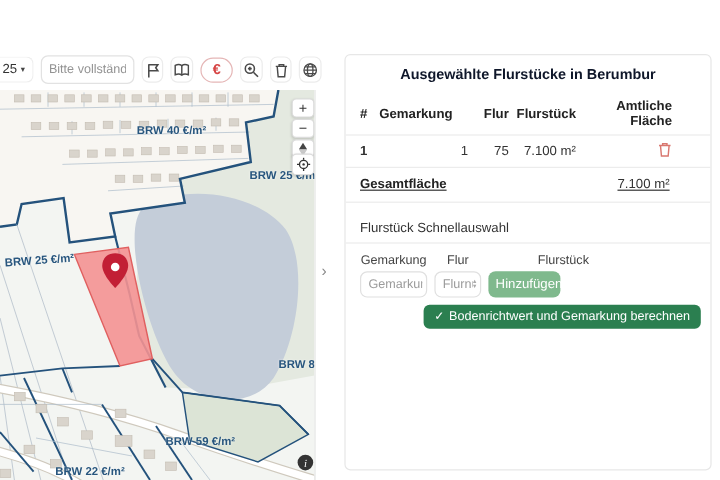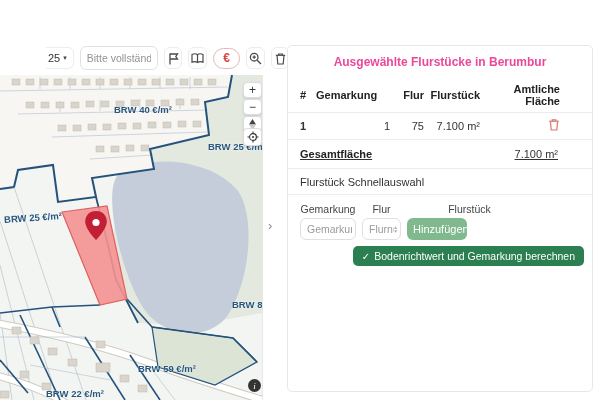--- a/index.html
+++ b/index.html
@@ -1,50 +1,50 @@
 <!DOCTYPE html>
 <html><head>
 <meta charset="utf-8">
 <style>
   html,body{margin:0;padding:0}
   body{width:600px;height:400px;position:relative;overflow:hidden;background:#fff;
        font-family:"Liberation Sans",sans-serif;color:#333;}
 
   
-  .toolbar{position:absolute;left:0;top:44px;width:268px;height:28px;display:flex;align-items:center;gap:6px;padding-left:46px;}
+  .toolbar{position:absolute;left:0;top:44px;width:268px;height:28px;display:flex;align-items:center;gap:6px;}
   .scale-btn{display:flex;align-items:center;gap:3px;padding:4px 6px 4px 2px;font-size:11px;color:#333;background:#fff;border:1px solid #eee;border-left:none;border-radius:0 6px 6px 0;cursor:pointer;}
   .scale-caret{font-size:7px;color:#444;}
   .search-input{width:78px;height:24px;border:1px solid #e2e2e2;border-radius:6px;font-size:10.5px;padding:0 6px;color:#333;background:#fff;box-sizing:border-box;}
   .search-input::placeholder{color:#939393;}
   .icon-btn{width:22px;height:22px;border:1px solid #ececec;border-radius:6px;background:#fff;display:flex;align-items:center;justify-content:center;cursor:pointer;padding:0;}
   .icon-btn svg{display:block}
   .euro-btn{min-width:27px;height:21px;border:1px solid #e5b6b6;border-radius:11px;background:#fff;color:#d64545;font-size:12px;font-weight:bold;display:flex;align-items:center;justify-content:center;cursor:pointer;}
 
   
   .map{position:absolute;left:0;top:75px;width:262px;height:325px;overflow:hidden;background:#f3f5f2;border-right:1px solid #e8e8e8;}
   .brw-label{position:absolute;font-size:9.5px;font-weight:bold;color:#28567e;white-space:nowrap;text-shadow:0 0 2px rgba(255,255,255,.8);pointer-events:none;}
   .map-ctrl{position:absolute;left:243px;display:flex;flex-direction:column;gap:1px;}
   .ctrl-btn{width:19px;height:16px;background:#fff;border:1px solid #dcdcdc;border-radius:4px;font-size:12px;line-height:12px;color:#333;display:flex;align-items:center;justify-content:center;cursor:pointer;box-shadow:0 1px 2px rgba(0,0,0,.12);padding:0;}
   .locate-btn{position:absolute;left:243px;top:53px;width:19px;height:18px;background:#fff;border:1px solid #dcdcdc;border-radius:4px;display:flex;align-items:center;justify-content:center;cursor:pointer;box-shadow:0 1px 2px rgba(0,0,0,.12);padding:0;}
   .info-btn{position:absolute;left:248px;top:304px;width:13px;height:13px;border-radius:50%;background:#333;color:#fff;border:none;font-size:9px;font-family:"Liberation Serif",serif;font-style:italic;display:flex;align-items:center;justify-content:center;cursor:pointer;padding:0;}
 
   .gutter-chevron{position:absolute;left:268px;top:218px;font-size:13px;color:#8a8a8a;cursor:pointer;}
 
   
   .card{position:absolute;left:287px;top:45px;width:306px;height:347px;background:#fff;border:1px solid #e7e7e7;border-radius:5px;box-sizing:border-box;}
-  .card-title{text-align:center;font-size:12px;padding:9px 12px 8px;color:#ec4899;font-weight:600;}
+  .card-title{text-align:center;font-size:12px;padding:9px 12px 8px;color:#0f172a;font-weight:600;}
   .card-title b{font-weight:800;}
   .tr{display:grid;grid-template-columns:16px 74px 34px 56px 80px 22px;align-items:center;padding:5px 12px;border-bottom:1px solid #ececec;font-size:11px;}
   .tr.head{font-weight:bold;color:#222;padding:6px 12px 5px;}
   .c-r{text-align:right;}
   .tr .del{display:flex;justify-content:flex-end;}
   .del-btn{background:none;border:none;padding:0;cursor:pointer;}
   .total{display:grid;grid-template-columns:1fr 80px 22px;align-items:center;padding:8px 12px;border-bottom:1px solid #ececec;font-size:11px;text-decoration:underline;}
   .total .lbl{font-weight:bold;color:#222;}
-  .section-title{padding:7px 12px 6px;font-size:11px;color:#333;border-bottom:1px solid #ececec;}
+  .section-title{padding:7px 12px 6px;font-size:11px;color:#333;border-bottom:1px solid #ececec;margin-top:8px;}
   .form{padding:8px 8px 0 12px;}
   .form-grid{display:grid;grid-template-columns:56px 39px 60px 59px 1fr;column-gap:6px;align-items:center;}
   .form-label{font-size:10.5px;color:#444;text-align:center;padding-bottom:3px;}
   .num-input{display:flex;align-items:center;border:1px solid #e0e0e0;border-radius:6px;height:22px;background:#fff;padding:0 3px 0 6px;box-sizing:border-box;}
   .num-input input{border:none;outline:none;width:100%;min-width:0;font-size:10.5px;font-family:inherit;color:#333;background:transparent;padding:0;}
   .num-input input::placeholder{color:#9b9b9b;}
   .spinner{display:flex;flex-direction:column;color:#a9a9a9;font-size:5.5px;line-height:4px;flex:none;}
   .add-btn{height:22px;border:none;border-radius:6px;background:#7fb98d;color:#fff;font-size:11px;cursor:pointer;padding:0 6px;font-family:inherit;}
   .calc-row{display:flex;justify-content:flex-end;padding:6px 8px 0 12px;}
   .calc-btn{height:20px;border:none;border-radius:5px;background:#2b7f50;color:#fff;font-size:10.5px;cursor:pointer;display:flex;align-items:center;gap:4px;padding:0 9px;font-family:inherit;}

